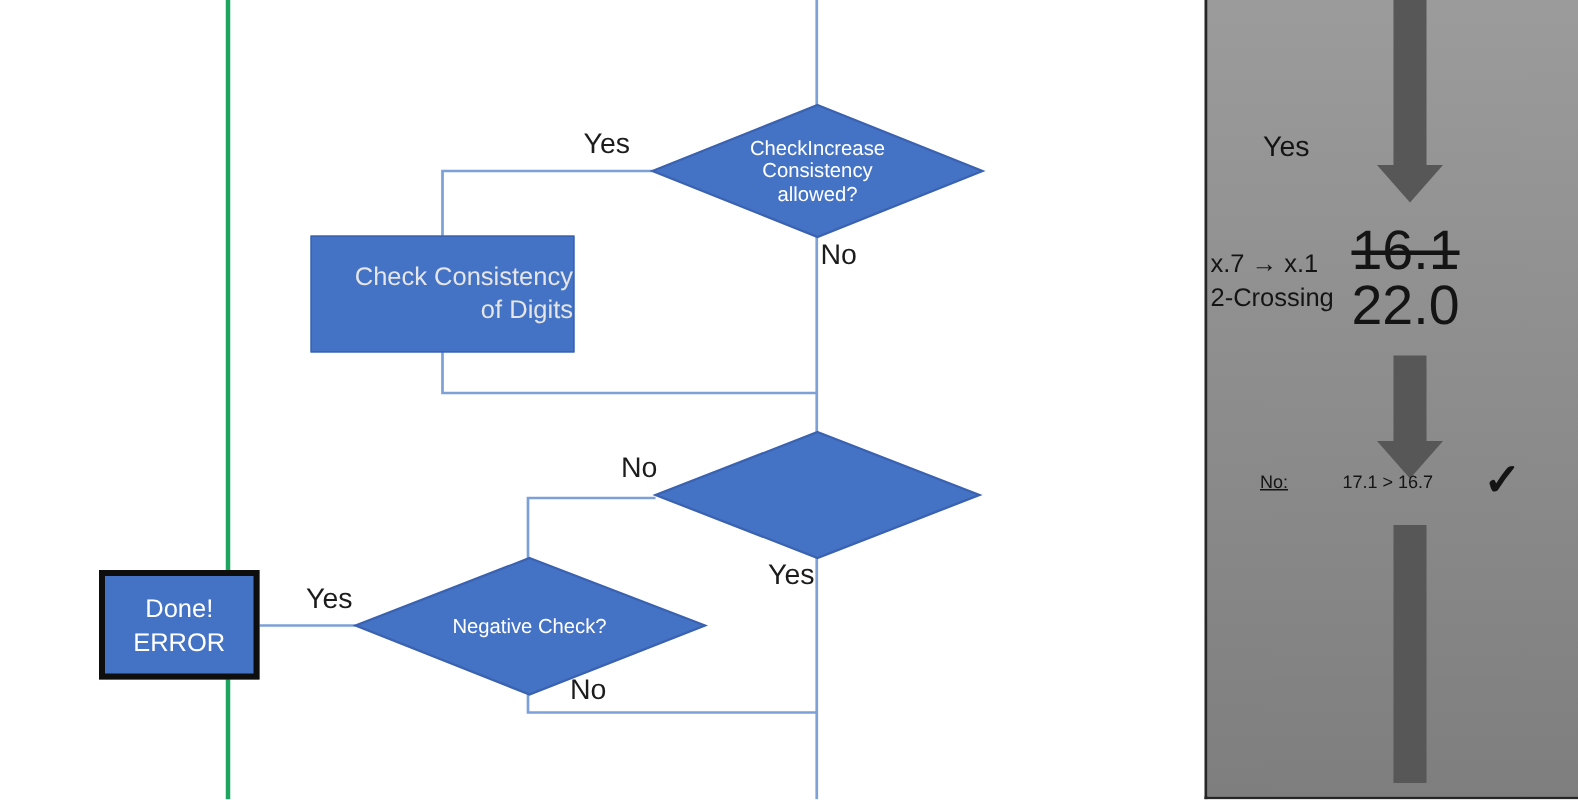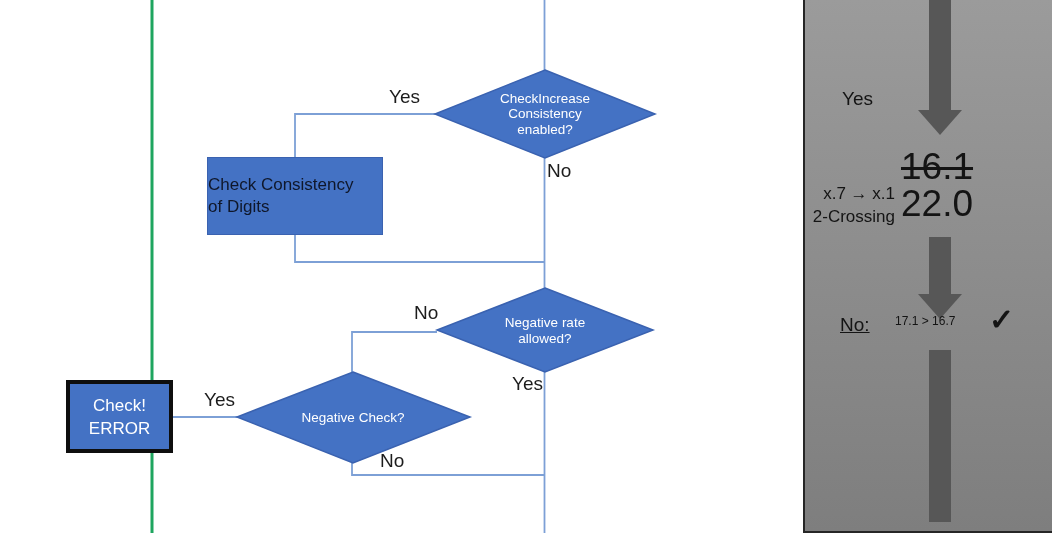--- a/index.html
+++ b/index.html
@@ -12,22 +12,22 @@
     position:absolute;font-size:19px;color:#1c1c1c;white-space:nowrap;line-height:1.1;
   }
   .shape-text{
     position:absolute;color:#ffffff;text-align:left;display:flex;flex-direction:column;
     justify-content:center;align-items:center;
   }
   .diamond-text{font-size:13.5px;line-height:15.5px;}
   .process-box{
     position:absolute;left:207px;top:157px;width:176px;height:78px;
     background:#4472C4;border:1.5px solid #3A62B0;box-sizing:border-box;
-    display:flex;flex-direction:column;justify-content:center;align-items:flex-start;
-    color:#0f172a;font-size:17px;line-height:22px;text-align:center;
+    display:flex;flex-direction:column;justify-content:center;align-items:flex-end;
+    color:#e5e5e5;font-size:17px;line-height:22px;text-align:center;
   }
   .done-box{
     position:absolute;left:66px;top:380px;width:107px;height:73px;
     background:#4472C4;border:4px solid #0e0e0e;box-sizing:border-box;
     display:flex;flex-direction:column;justify-content:center;align-items:center;
     color:#fff;font-size:17px;line-height:23px;text-align:center;
   }
   
   .side-panel{
     position:absolute;left:803px;top:0;width:249px;height:533px;
@@ -35,24 +35,24 @@
     border-left:2px solid #262626;border-bottom:2px solid #262626;box-sizing:border-box;
   }
   .arrow-shaft{position:absolute;width:22px;background:#575757;}
   .arrow-head{
     position:absolute;width:0;height:0;
     border-left:22px solid transparent;border-right:22px solid transparent;
     border-top:25px solid #575757;
   }
   .panel-text{position:absolute;color:#141414;}
   .panel-yes{left:37px;top:88px;font-size:19px;}
-  .rule-block{left:2px;top:164px;width:88px;text-align:right;font-size:17px;line-height:23px;margin-top:18px;}
+  .rule-block{left:2px;top:164px;width:88px;text-align:left;font-size:17px;line-height:23px;}
   .value-block{left:96px;top:148px;font-size:37px;line-height:37px;letter-spacing:0px;text-align:center;}
   .struck{text-decoration:line-through;text-decoration-thickness:2.5px;}
-  .result-no{left:35px;top:314px;font-size:19px;text-decoration:underline;}
+  .result-no{left:35px;top:314px;font-size:12px;text-decoration:underline;}
   .result-cmp{left:90px;top:314px;font-size:12px;}
   .result-check{left:184px;top:302px;font-size:30px;font-weight:bold;}
 </style>
 </head>
 <body>
 
 <div class="canvas">
 
   <svg class="connector-layer" viewBox="0 0 1052 533" xmlns="http://www.w3.org/2000/svg">
 
@@ -70,37 +70,33 @@
     </g>
 
     <polygon points="545,70 655,114 545,158 435,114" fill="#4472C4" stroke="#3A62B0" stroke-width="1.5"></polygon>
     <polygon points="545,288 653,330 545,372 437,330" fill="#4472C4" stroke="#3A62B0" stroke-width="1.5"></polygon>
     <polygon points="353,372 470,417 353,463 237,417" fill="#4472C4" stroke="#3A62B0" stroke-width="1.5"></polygon>
   </svg>
 
   <div class="shape-text diamond-text" style="left:455px;top:89px;width:180px;height:50px;">
     <span>CheckIncrease</span>
     <span>Consistency</span>
-    <span>enabled?</span>
-  </div>
-  <div class="shape-text diamond-text" style="left:455px;top:314px;width:180px;height:33px;">
-    <span>Negative rate</span>
     <span>allowed?</span>
   </div>
   <div class="shape-text diamond-text" style="left:263px;top:409px;width:180px;height:17px;">
     <span>Negative Check?</span>
   </div>
 
   <div class="process-box">
     <span>Check Consistency</span>
     <span>of Digits</span>
   </div>
 
   <div class="done-box">
-    <span>Check!</span>
+    <span>Done!</span>
     <span>ERROR</span>
   </div>
 
   <div class="flow-label" style="left:389px;top:87px;">Yes</div>
   <div class="flow-label" style="left:547px;top:161px;">No</div>
   <div class="flow-label" style="left:414px;top:303px;">No</div>
   <div class="flow-label" style="left:512px;top:374px;">Yes</div>
   <div class="flow-label" style="left:204px;top:390px;">Yes</div>
   <div class="flow-label" style="left:380px;top:451px;">No</div>
 

